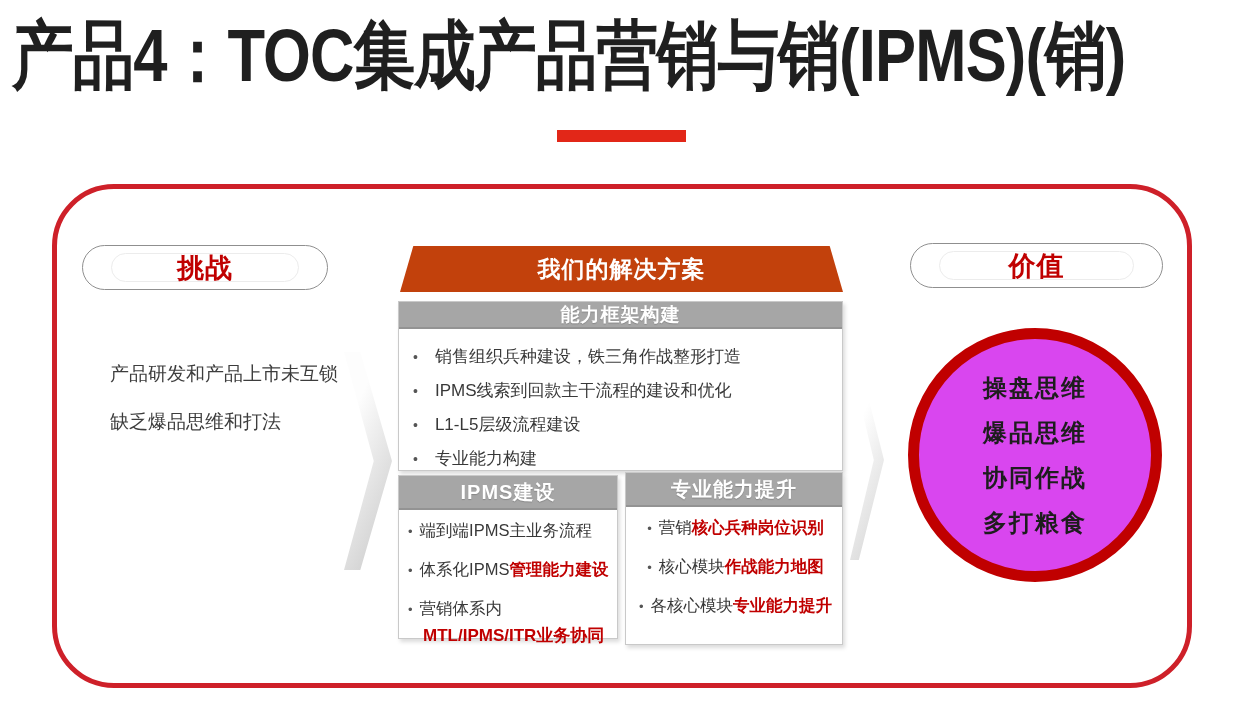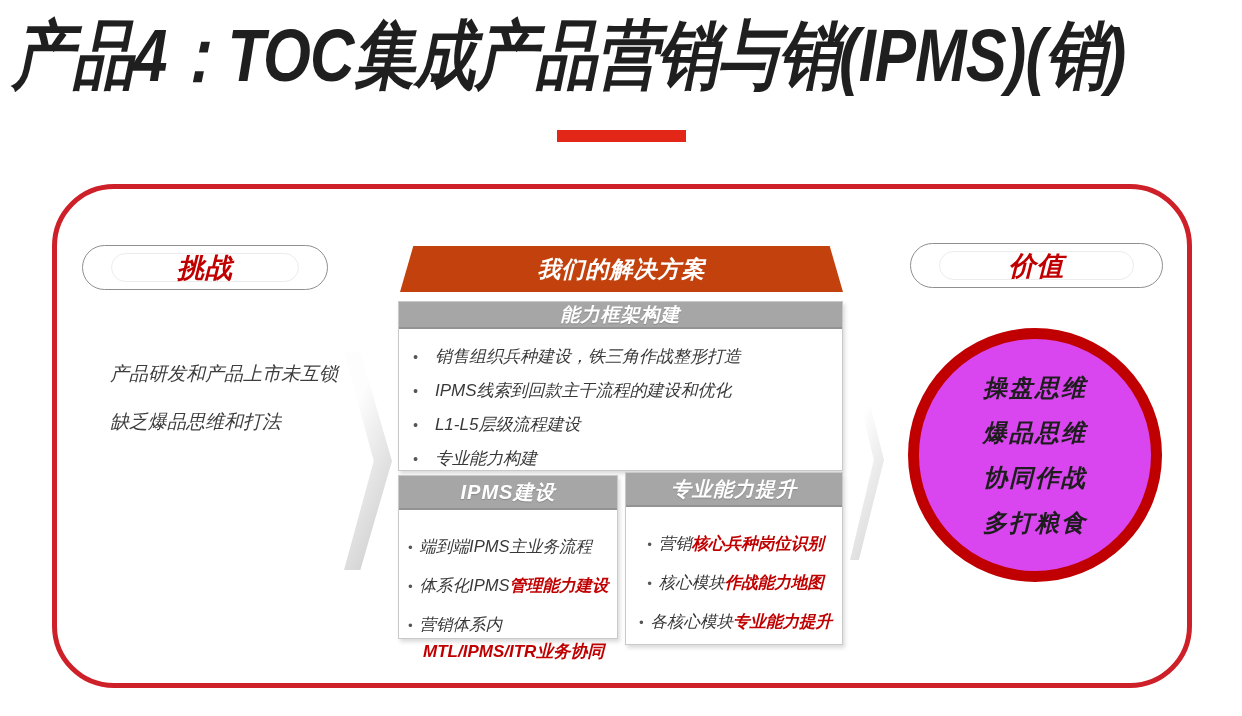--- a/index.html
+++ b/index.html
@@ -2,21 +2,21 @@
 <html><head>
 <meta charset="utf-8">
 <style>
   * { margin: 0; padding: 0; box-sizing: border-box; }
   html, body { background: #ffffff; }
   body {
     width: 1242px; height: 716px;
     font-family: "Liberation Sans", "DejaVu Sans", sans-serif;
     position: relative; overflow: hidden;
   }
-  .stage { position: absolute; left: 0; top: 0; width: 1242px; height: 716px; font-style: italic; }
+  .stage { position: absolute; left: 0; top: 0; width: 1242px; height: 716px; }
 
   
   .slide-title {
     position: absolute; left: 12px; top: 6px;
     font-size: 75px; font-weight: 900; color: #1f1f1f;
     white-space: nowrap; letter-spacing: -1px;
     transform: scaleX(0.82); transform-origin: left center;
   }
   .title-underline {
     position: absolute; left: 557px; top: 130px;
@@ -93,21 +93,21 @@
   .panel-cap       { left: 625px; top: 472px; width: 218px; height: 173px; text-align: center; }
   .panel-ipms .panel-band, .panel-cap .panel-band { height: 34px; font-size: 20px; }
 
   ul.bullets { list-style: none; }
   .panel-framework ul.bullets { padding: 11px 10px 0 14px; }
   .panel-framework li {
     font-size: 17px; color: #383838; line-height: 34px; white-space: nowrap;
   }
   .panel-framework li .dot { margin-right: 17px; color: #555; font-size: 14px; }
 
-  .panel-ipms ul.bullets, .panel-cap ul.bullets { padding: 23px 6px 0 9px; }
+  .panel-ipms ul.bullets, .panel-cap ul.bullets { padding: 7px 6px 0 9px; }
   .panel-ipms li, .panel-cap li {
     font-size: 16.5px; color: #383838; line-height: 26px; margin-bottom: 11px;
     white-space: nowrap;
   }
   .panel-ipms li .dot, .panel-cap li .dot { margin-right: 7px; color: #555; font-size: 13px; }
   .hl { color: #c00000; font-weight: bold; }
   .hl-block { display: block; margin-left: 15px; font-size: 17px; }
 
   
   .value-circle {

